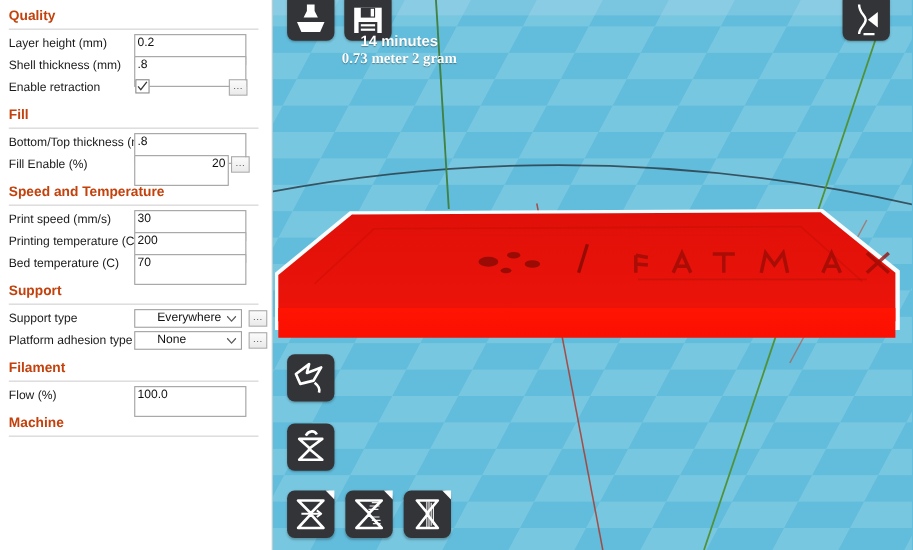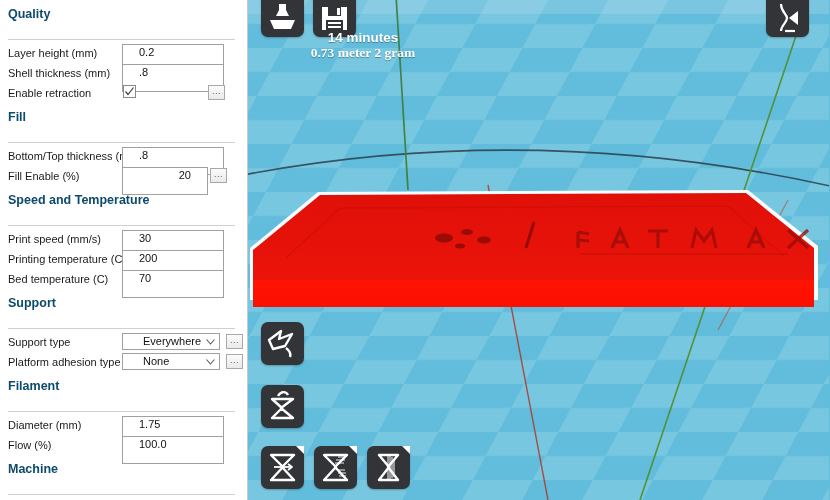--- a/index.html
+++ b/index.html
@@ -25,22 +25,22 @@
     padding: 0 8px 0 6px;
     position: relative;
     flex: 0 0 248px;
     border-right: 1px solid #c8c8c8;
     overflow: hidden;
   }
   .group { margin: 0; }
   .group-header {
     font-size: 12.5px;
     font-weight: bold;
-    color: #0c4a6e;
-    padding: 7px 0 17px 2px;
+    color: #c2410c;
+    padding: 7px 0 4px 2px;
     letter-spacing: 0px;
   }
   .group-rule {
     height: 1px;
     background: #d0d0d0;
     margin: 1px 4px 3px 2px;
   }
   .row {
     display: flex;
     align-items: center;
@@ -58,21 +58,21 @@
   .field {
     position: absolute;
     left: 116px;
     top: 1px;
     height: 28px;
     box-sizing: border-box;
     border: 1px solid #a0a0a0;
     background: #ffffff;
     font-size: 11px;
     color: #111;
-    padding: 0 16px;
+    padding: 0 2px;
     line-height: 14px;
     font-family: "Liberation Sans", sans-serif;
   }
   .field.w-wide { width: 102px; }      
   .field.w-narrow { width: 86px; text-align: right; }
 
   .dots-btn {
     position: absolute;
     width: 17px; height: 15px;
     box-sizing: border-box;
@@ -243,24 +243,20 @@
           </svg>
         </div>
         <div class="dots-btn" style="left:220px;">...</div>
       </div>
     </div>
 
     <div class="group">
       <div class="group-header">Filament</div>
       <div class="group-rule"></div>
 
-      <div class="row">
-        <span class="row-label">Diameter (mm)</span>
-        <div class="field w-wide">1.75</div>
-      </div>
 
       <div class="row">
         <span class="row-label">Flow (%)</span>
         <div class="field w-wide">100.0</div>
       </div>
     </div>
 
     <div class="group">
       <div class="group-header">Machine</div>
       <div class="group-rule"></div>

